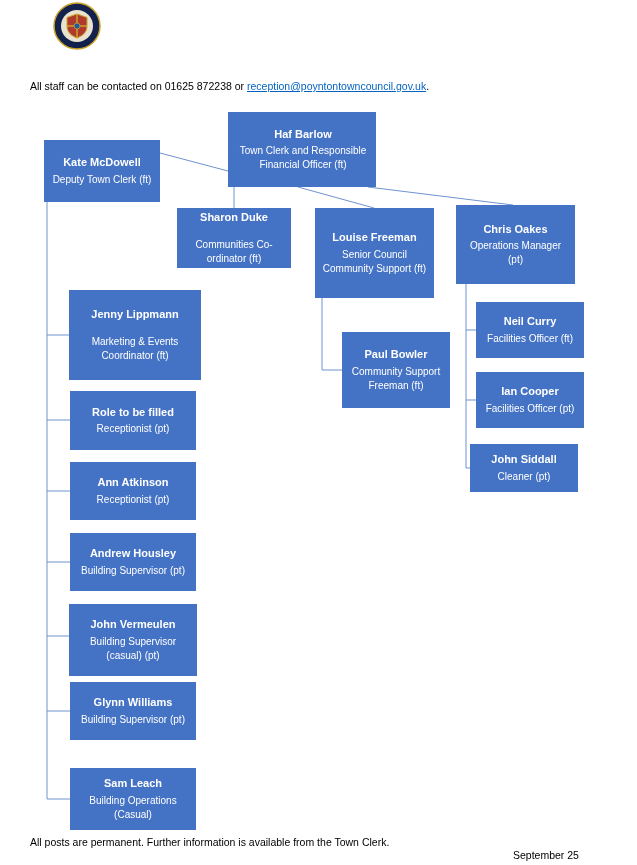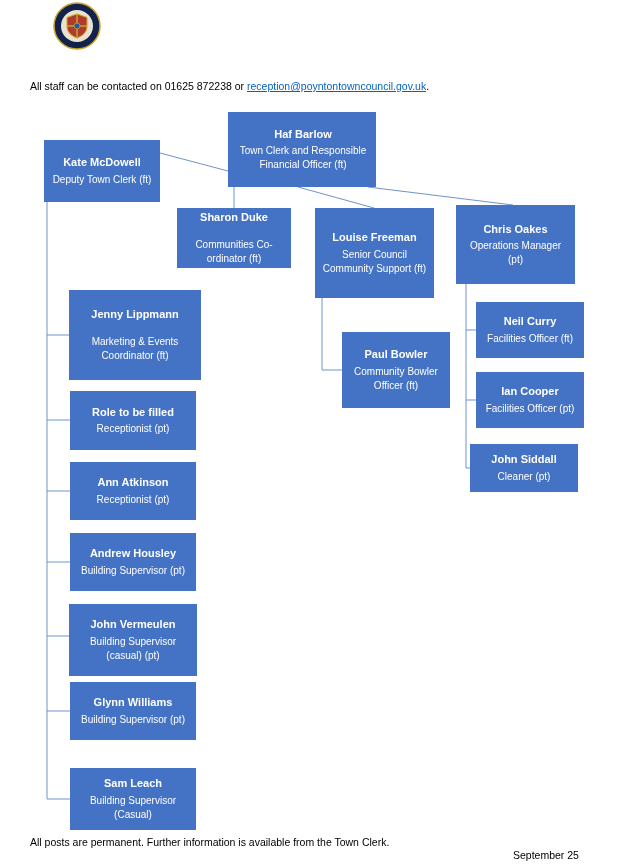--- a/index.html
+++ b/index.html
@@ -123,26 +123,26 @@
     <div class="node-role">Building Supervisor (casual) (pt)</div>
   </div>
 
   <div class="node" style="left:70px; top:682px; width:126px; height:58px;">
     <div class="node-name">Glynn Williams</div>
     <div class="node-role">Building Supervisor (pt)</div>
   </div>
 
   <div class="node" style="left:70px; top:768px; width:126px; height:62px;">
     <div class="node-name">Sam Leach</div>
-    <div class="node-role">Building Supervisor (Casual)</div>
+    <div class="node-role">Building Operations (Casual)</div>
   </div>
 
   <div class="node" style="left:342px; top:332px; width:108px; height:76px;">
     <div class="node-name">Paul Bowler</div>
-    <div class="node-role">Community Bowler Officer (ft)</div>
+    <div class="node-role">Community Support Freeman (ft)</div>
   </div>
 
   <div class="node" style="left:476px; top:302px; width:108px; height:56px;">
     <div class="node-name">Neil Curry</div>
     <div class="node-role">Facilities Officer (ft)</div>
   </div>
 
   <div class="node" style="left:476px; top:372px; width:108px; height:56px;">
     <div class="node-name">Ian Cooper</div>
     <div class="node-role">Facilities Officer (pt)</div>

